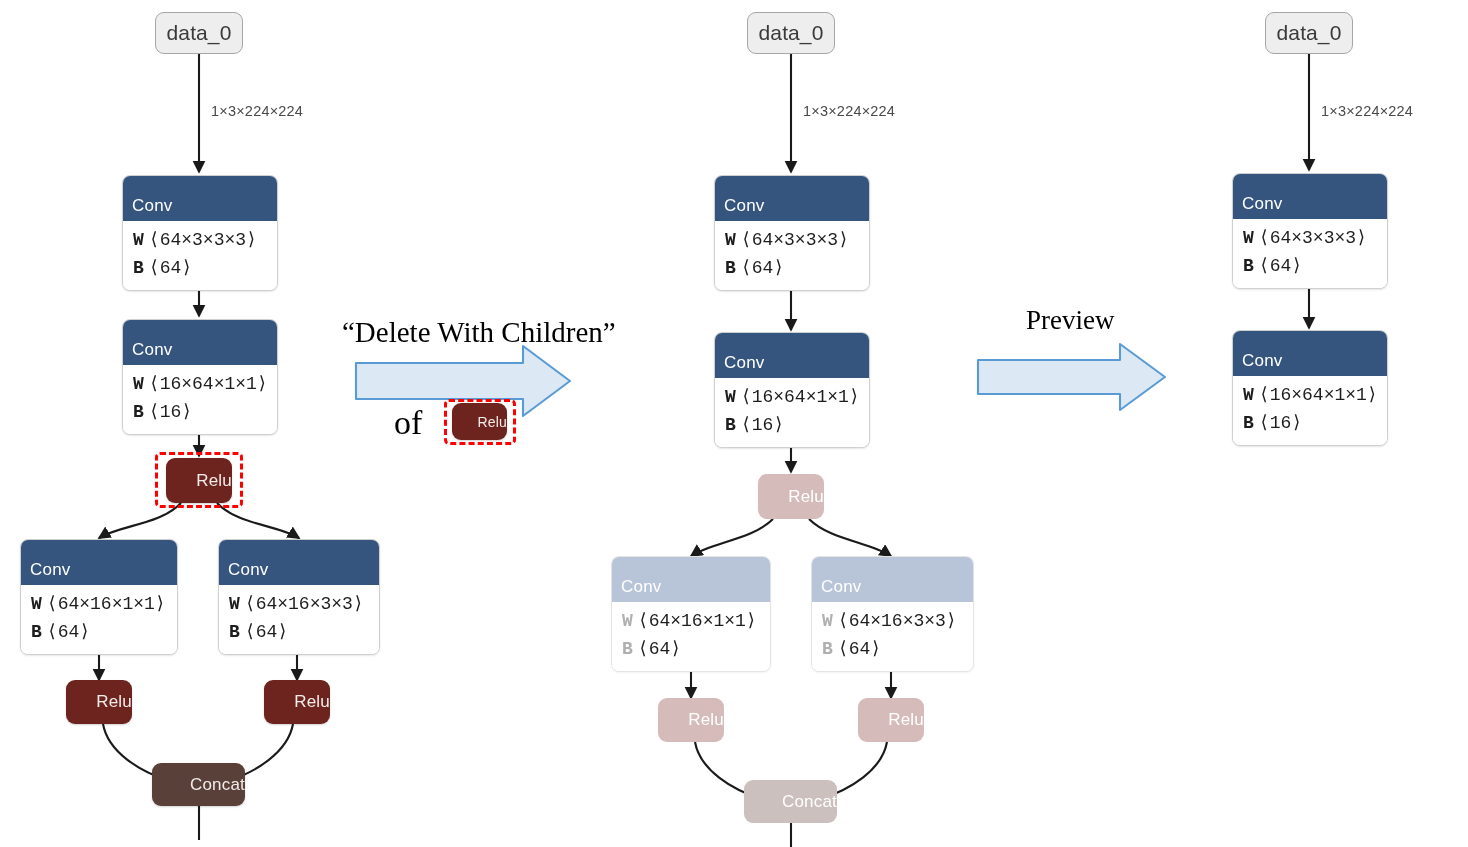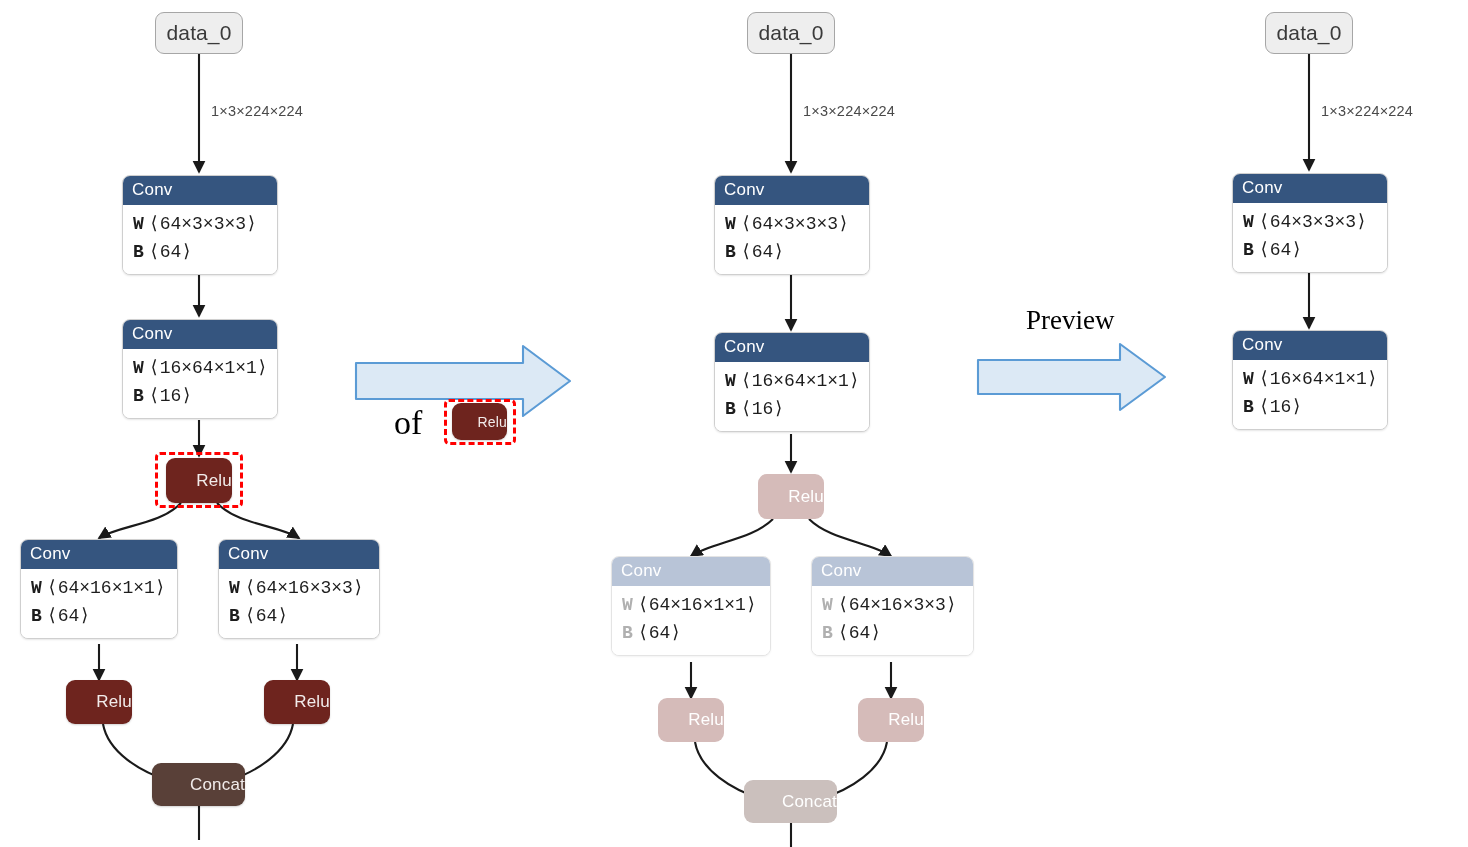--- a/index.html
+++ b/index.html
@@ -55,21 +55,21 @@
     border: 1.2px solid #cfcfcf;
     border-radius: 8px;
     background: #ffffff;
     overflow: hidden;
     box-shadow: 0 1px 2px rgba(0,0,0,.10);
   }
   .conv-head {
     background: #35557f;
     color: #ffffff;
     font-size: 17px;
-    padding: 4px 0 5px 9px;
+    padding: 20px 0 5px 9px;
     line-height: 1.18;
     letter-spacing: .2px;
   }
   .conv-body {
     background: #ffffff;
     padding: 6px 0 7px 10px;
   }
   .attr-row {
     font-size: 18px;
     color: #1d1d1d;
@@ -243,20 +243,21 @@
     <span>Relu</span>
   </div>
   <div class="node op-node op-relu" style="left:264px;top:680px;width:66px;height:44px;">
     <span>Relu</span>
   </div>
 
   <div class="node op-node op-concat" style="left:152px;top:763px;width:93px;height:43px;">
     <span>Concat</span>
   </div>
 
+  <div class="anno-text anno-quote" style="left:342px;top:316px;">“Delete With Children”</div>
 
   <div class="anno-text anno-of" style="left:394px;top:404px;">of</div>
 
   <div class="sel-ring" style="left:444px;top:399px;width:72px;height:46px;"></div>
   <div class="node op-node op-relu" style="left:452px;top:403px;width:55px;height:37px;font-size:14px;">
     <span>Relu</span>
   </div>
 
   <div class="node io-node" style="left:747px;top:12px;width:88px;height:42px;">
     <span>data_0</span>

